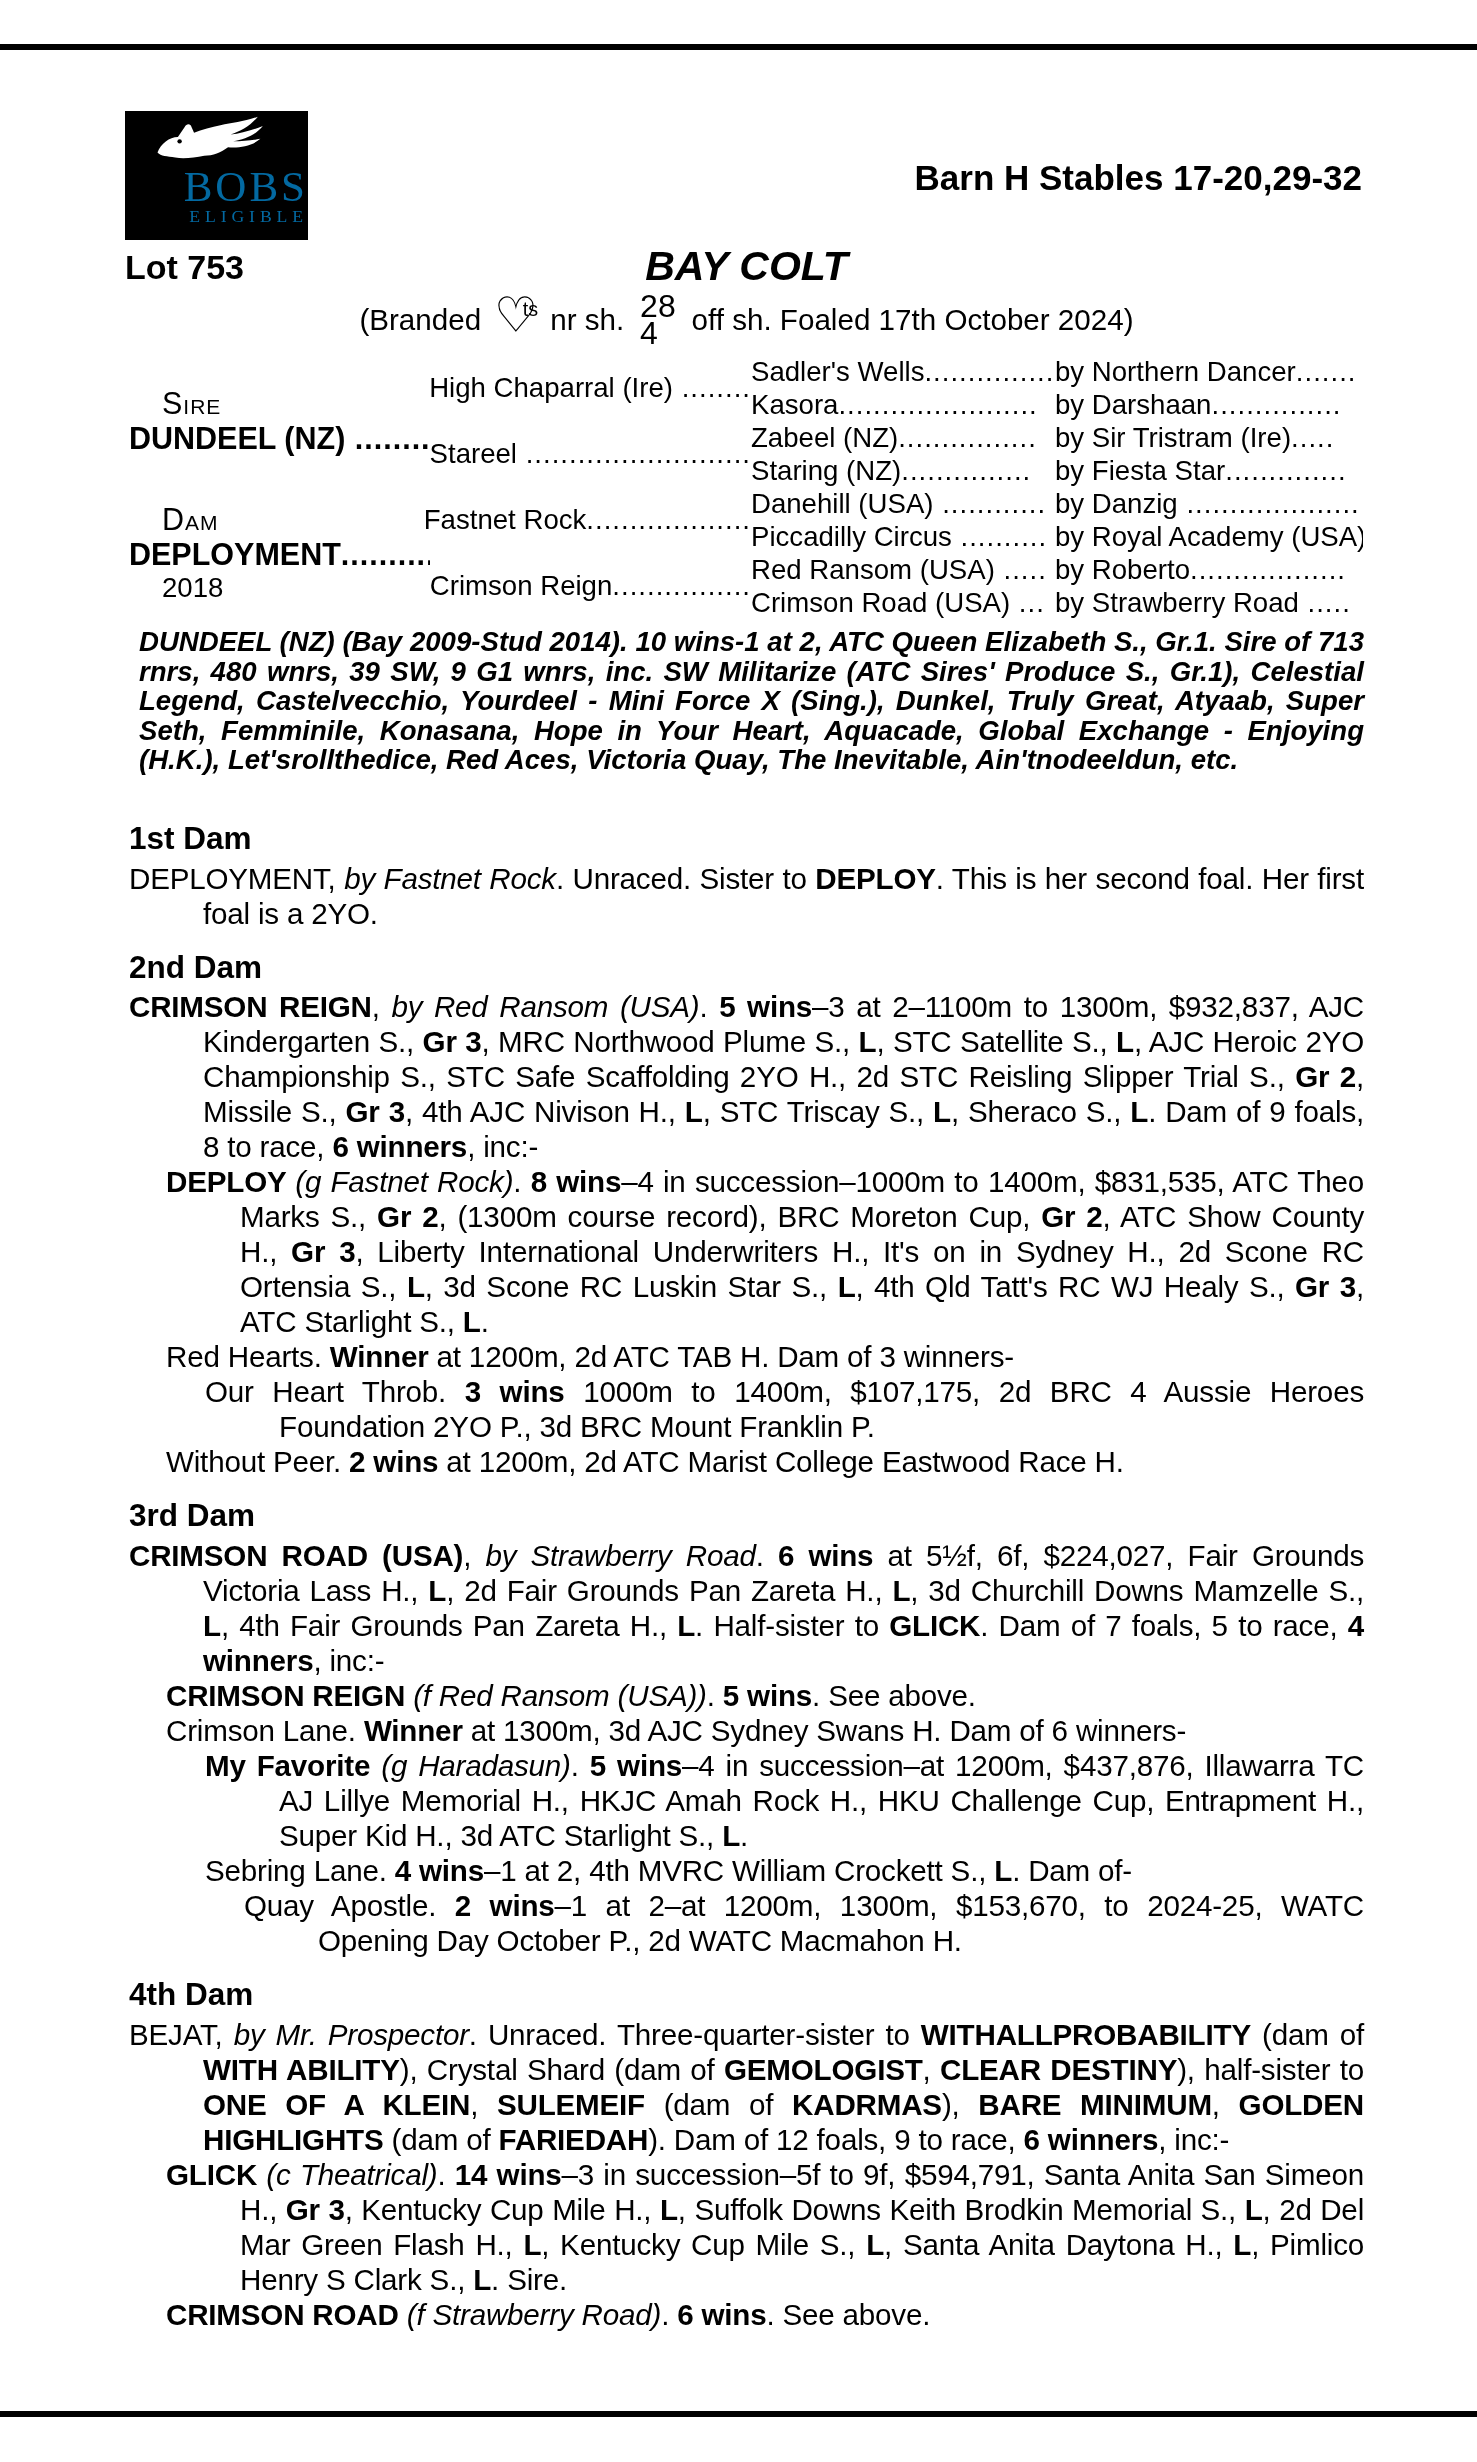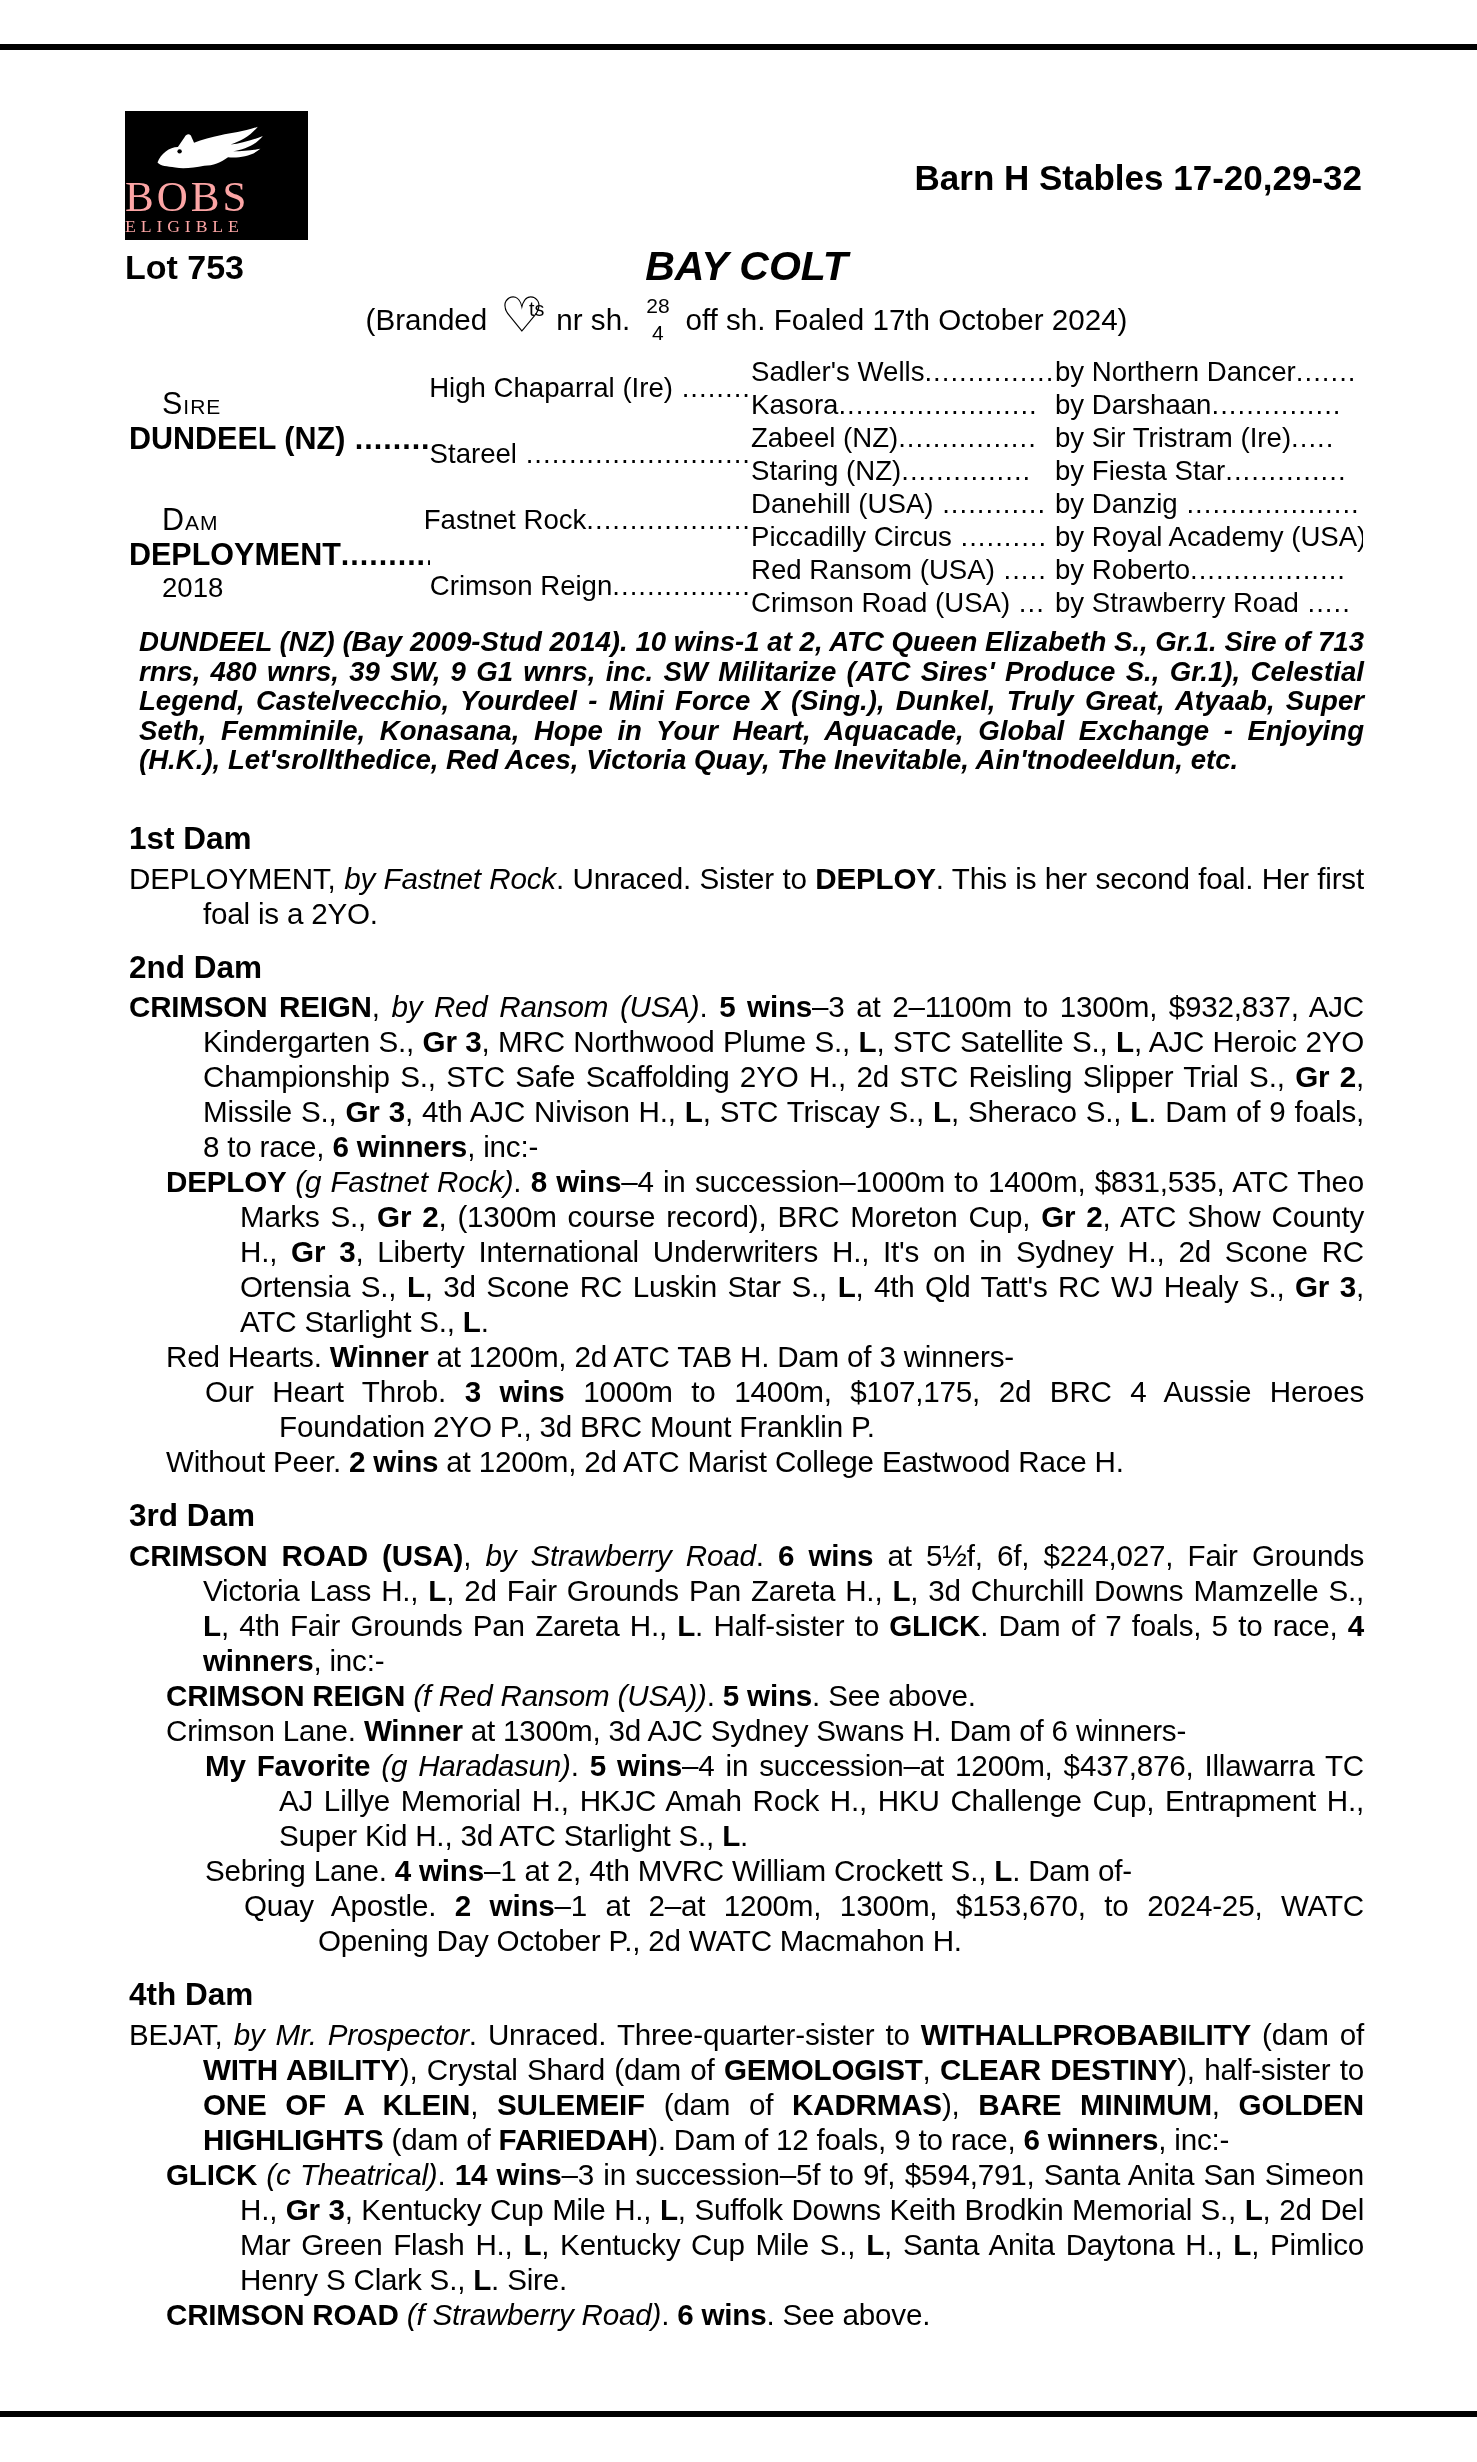--- a/index.html
+++ b/index.html
@@ -4,35 +4,35 @@
 <style>
   html,body{margin:0;padding:0;background:#fff;}
   .page{position:relative;width:1478px;height:2463px;background:#fff;color:#000;
         font-family:"Liberation Sans",sans-serif;overflow:hidden;}
   .rule{position:absolute;left:0;width:1478px;height:5.9px;background:#000;}
   .rule.top{top:44px;}
   .rule.bottom{top:2411px;}
 
   
   .logo{position:absolute;left:125px;top:111px;width:183px;height:129px;background:#000;
-        color:#fca5a5;text-align:left;padding-top:12px;box-sizing:border-box;}
+        color:#0369a1;text-align:right;padding-top:2px;box-sizing:border-box;}
   .logo svg{display:block;margin:2px auto 0 auto;}
   .logo-bobs{font-family:"Liberation Serif",serif;font-size:43px;line-height:41px;letter-spacing:3px;}
   .logo-eligible{font-family:"Liberation Serif",serif;font-size:17.7px;line-height:19.7px;letter-spacing:4.9px;}
   .barn{position:absolute;right:116px;top:158px;font-weight:bold;font-size:35px;}
   .account{position:absolute;left:313px;top:197px;font-weight:bold;font-size:34px;}
   .lot{position:absolute;left:125px;top:248px;font-weight:bold;font-size:34px;}
   .title{position:absolute;left:129px;width:1235px;top:243px;text-align:center;font-weight:bold;font-size:41px;font-style:italic;}
   .branded{position:absolute;left:129px;width:1235px;top:292px;font-size:29.6px;}
   .branded-inner{display:flex;justify-content:center;align-items:center;gap:12px;}
   .brand-heart{position:relative;display:inline-block;width:45px;height:55px;}
   .heart-glyph{position:absolute;left:0;top:-3.9px;width:45px;text-align:center;
                font-family:"DejaVu Sans",sans-serif;font-size:49px;line-height:55px;}
   .brand-ts{position:absolute;left:0;top:5.9px;width:45px;text-align:right;font-size:19.7px;}
-  .frac{display:inline-flex;flex-direction:column;text-align:center;font-size:21px;line-height:26.6px;margin:0 3.9px;}
+  .frac{display:inline-flex;flex-direction:column;text-align:left;font-size:32px;line-height:26.6px;margin:0 3.9px;}
 
   
   .pedigree{position:absolute;left:129px;top:355px;width:1235px;height:264px;display:flex;font-size:27.6px;}
   .ped-col{display:flex;flex-direction:column;height:264px;}
   .ped-col1{width:301px;}
   .ped-col2{width:321px;align-items:flex-end;}
   .ped-col3{width:304px;}
   .ped-col4{width:308px;}
   .ped-box{flex:1;display:flex;flex-direction:column;justify-content:center;
            overflow:hidden;white-space:nowrap;}

